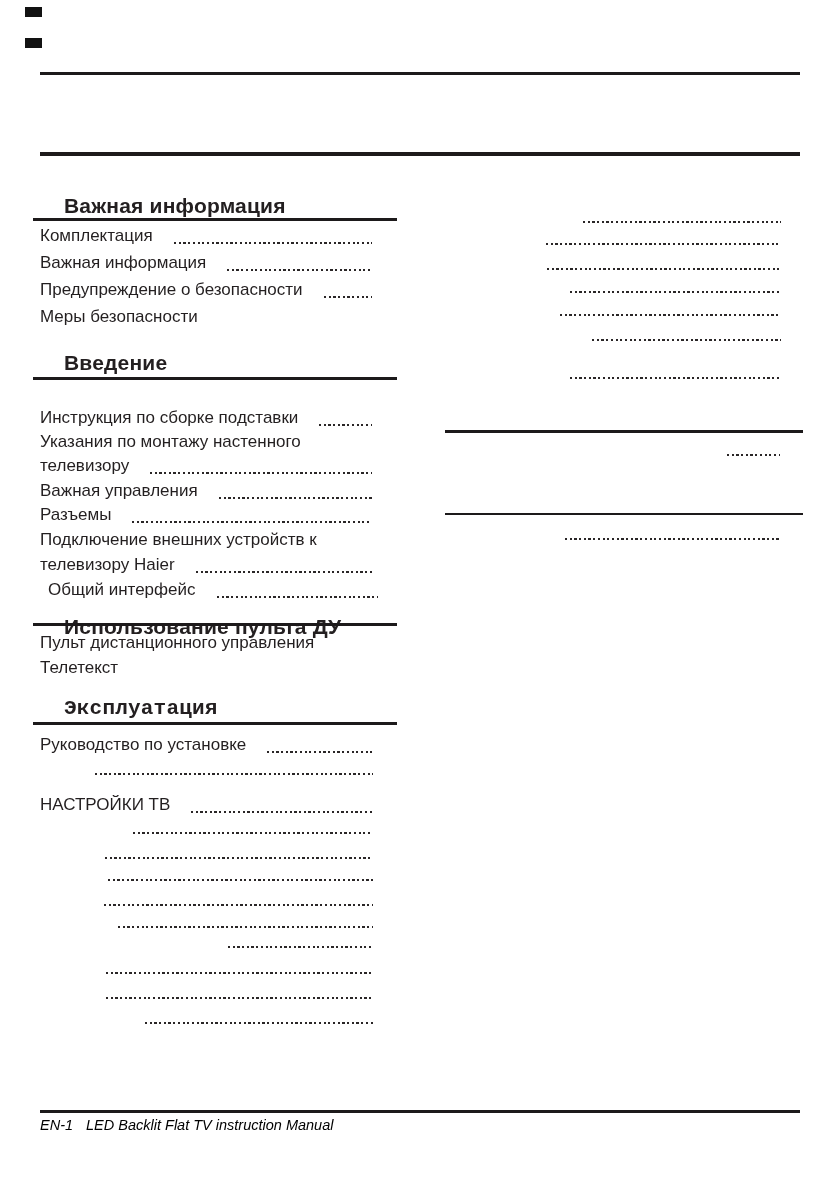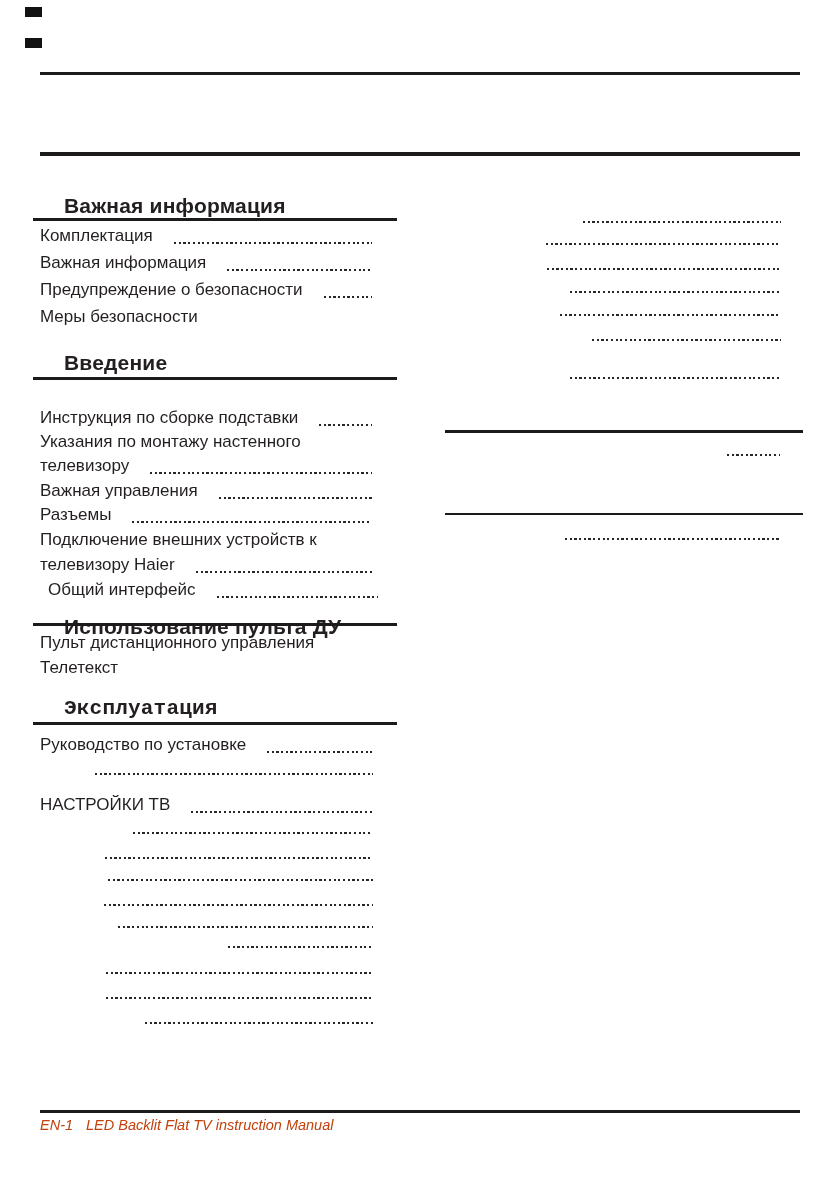--- a/index.html
+++ b/index.html
@@ -22,21 +22,21 @@
   .leader{
     flex:1 1 auto;height:2.4px;align-self:flex-end;margin:0 1px 3px 4px;
     background-image:repeating-linear-gradient(90deg,#2a2627 0,#2a2627 2.2px,transparent 2.2px,transparent 4.7px);
   }
   .dot-line{
     position:absolute;height:2.4px;
     background-image:repeating-linear-gradient(90deg,#2a2627 0,#2a2627 2.2px,transparent 2.2px,transparent 4.7px);
   }
   .footer-text{
     position:absolute;left:40px;top:1117px;font-size:14.5px;font-style:italic;
-    color:#c2410c;white-space:nowrap;
+    color:#000000;white-space:nowrap;
   }
   .footer-text .gap{display:inline-block;width:13px;}
 </style>
 </head>
 <body>
 
 <div class="page">
 
   <div class="reg-mark" style="left:25px;top:7px;width:17px;height:10px;"></div>
   <div class="reg-mark" style="left:25px;top:38px;width:17px;height:10px;"></div>

